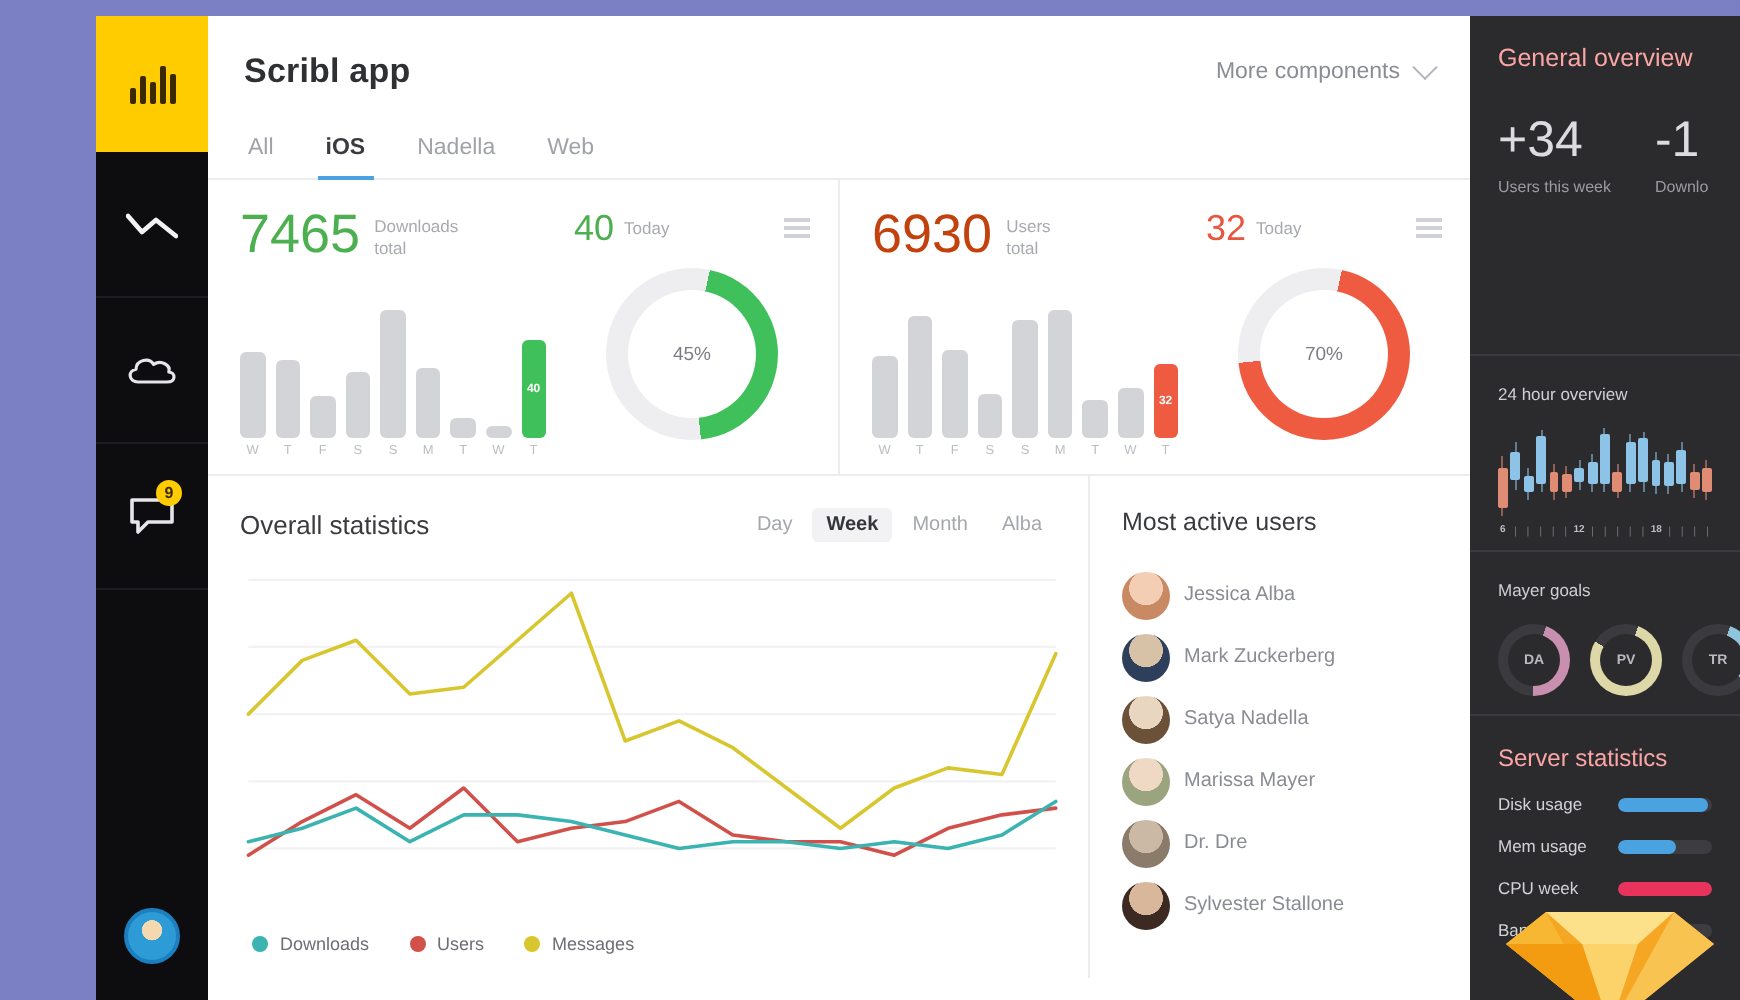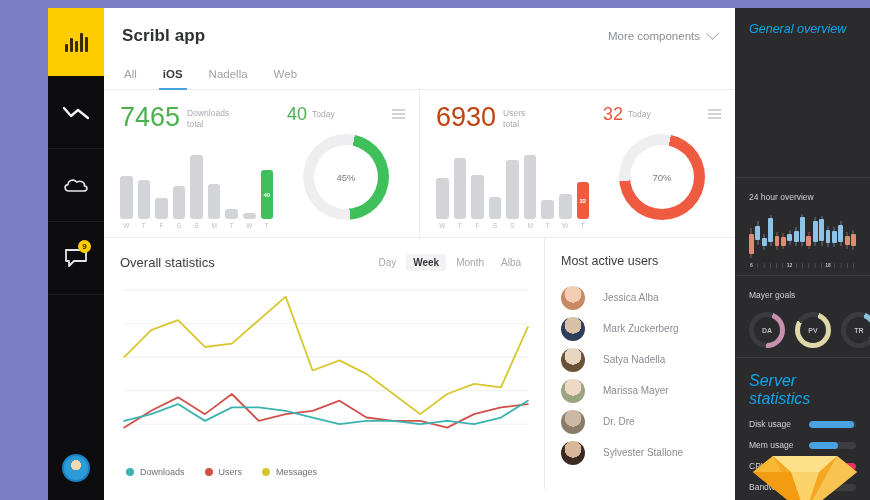--- a/index.html
+++ b/index.html
@@ -121,32 +121,32 @@
   .range-tab.active { color: #34353a; font-weight: bold; background: #f2f2f4; }
 
   .chart-area { flex: 1 1 auto; position: relative; padding: 4px 8px 0 6px; }
   .chart-svg { width: 100%; height: 100%; display: block; }
   .legend { display: flex; gap: 20px; padding: 0 0 12px 22px; align-items: center; }
   .lg { display: flex; align-items: center; gap: 6px; font-size: 9px; color: #6c6e75; }
   .lg .dot { width: 8px; height: 8px; border-radius: 50%; display: block; }
 
   .users-pane { width: 190px; flex: 0 0 190px; padding: 16px 14px 0 16px; }
   .users-title { font-size: 12.5px; color: #3a3b3f; margin-bottom: 14px; }
-  .user-row { display: flex; align-items: center; gap: 18px; height: 31px; }
+  .user-row { display: flex; align-items: center; gap: 7px; height: 31px; }
   .uav { width: 24px; height: 24px; border-radius: 50%; flex: 0 0 auto; }
   .uname { font-size: 10px; color: #8a8c93; }
 
   
   .right {
     position: absolute; left: 735px; top: 8px;
     width: 135px; height: 492px;
     background: #2b2b2e; color: #e8e8ea; overflow: hidden;
   }
   .r-sec { padding: 14px 14px 12px; border-bottom: 1px solid #3a3a3e; }
-  .r-title { font-size: 12.5px; color: #0ea5e9; font-style: italic; }
+  .r-title { font-size: 12.5px; color: #fca5a5; }
   .ov-nums { display: flex; gap: 22px; margin-top: 22px; }
   .ov-num { font-size: 25px; font-weight: 300; color: #dcdce0; line-height: 1; white-space: nowrap; }
   .ov-lbl { font-size: 8px; color: #9a9aa1; margin-top: 6px; white-space: nowrap; }
   .r-sub { font-size: 8.5px; color: #cfcfd4; font-weight: normal; }
 
   .candles { display: flex; align-items: center; gap: 1.5px; height: 48px; margin-top: 10px; }
   .ccol { flex: 1 1 0; height: 100%; position: relative; }
   .cbody { position: absolute; left: 0; right: 0; border-radius: 1px; }
   .cwick { position: absolute; left: 50%; width: 1px; transform: translateX(-50%); }
   .ticks { display: flex; gap: 1.5px; margin-top: 2px; }
@@ -434,20 +434,30 @@
             </div>
           </div>
       </div>
     </div>
   </div>
 
   <div class="right">
 
     <div class="r-sec" style="height:170px">
       <div class="r-title">General overview</div>
+      <div class="ov-nums">
+        <div>
+          <div class="ov-num">+34</div>
+          <div class="ov-lbl">Users this week</div>
+        </div>
+        <div>
+          <div class="ov-num">-1</div>
+          <div class="ov-lbl">Downlo</div>
+        </div>
+      </div>
     </div>
 
     <div class="r-sec" style="height:98px">
       <div class="r-sub">24 hour overview</div>
       <div class="candles" id="candles">
           <div class="ccol">
             <div class="cwick" style="top: 16px; height: 30px; background: rgb(224, 139, 116); opacity: 0.55;"></div>
             <div class="cbody" style="top: 22px; height: 20px; background: rgb(224, 139, 116);"></div>
           </div>
           <div class="ccol">
@@ -545,21 +555,21 @@
           <div class="goal" style="background: conic-gradient(from 20deg, rgb(222, 216, 168) 0deg, rgb(222, 216, 168) 280.8deg, rgb(58, 58, 63) 280.8deg, rgb(58, 58, 63) 360deg);">
             <div class="goal-hole">PV</div>
           </div>
           <div class="goal" style="background: conic-gradient(from 20deg, rgb(143, 196, 221) 0deg, rgb(143, 196, 221) 108deg, rgb(58, 58, 63) 108deg, rgb(58, 58, 63) 360deg);">
             <div class="goal-hole">TR</div>
           </div>
         </div>
     </div>
 
     <div class="r-sec" style="border-bottom:none">
-      <div class="r-title" style="font-size:16px">Server statistics</div>
+      <div class="r-title" style="font-size:12px">Server statistics</div>
       <div id="srv-rows">
           <div class="srv-row">
             <div class="srv-lbl">Disk usage</div>
             <div class="srv-track">
               <div class="srv-fill" style="width: 96%; background: rgb(74, 163, 224);"></div>
             </div>
           </div>
           <div class="srv-row">
             <div class="srv-lbl">Mem usage</div>
             <div class="srv-track">

